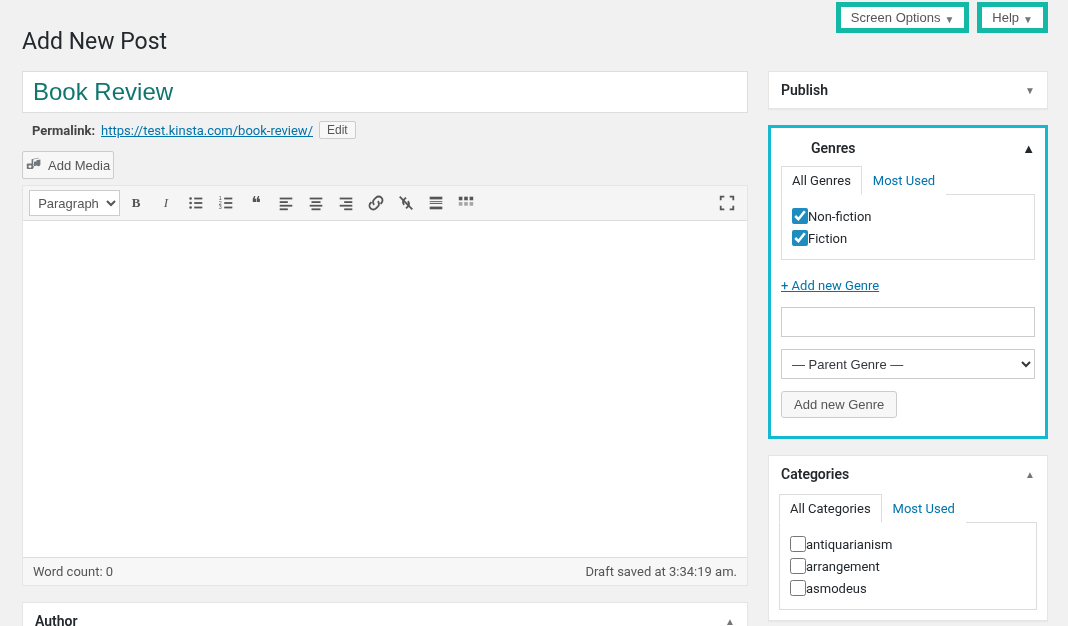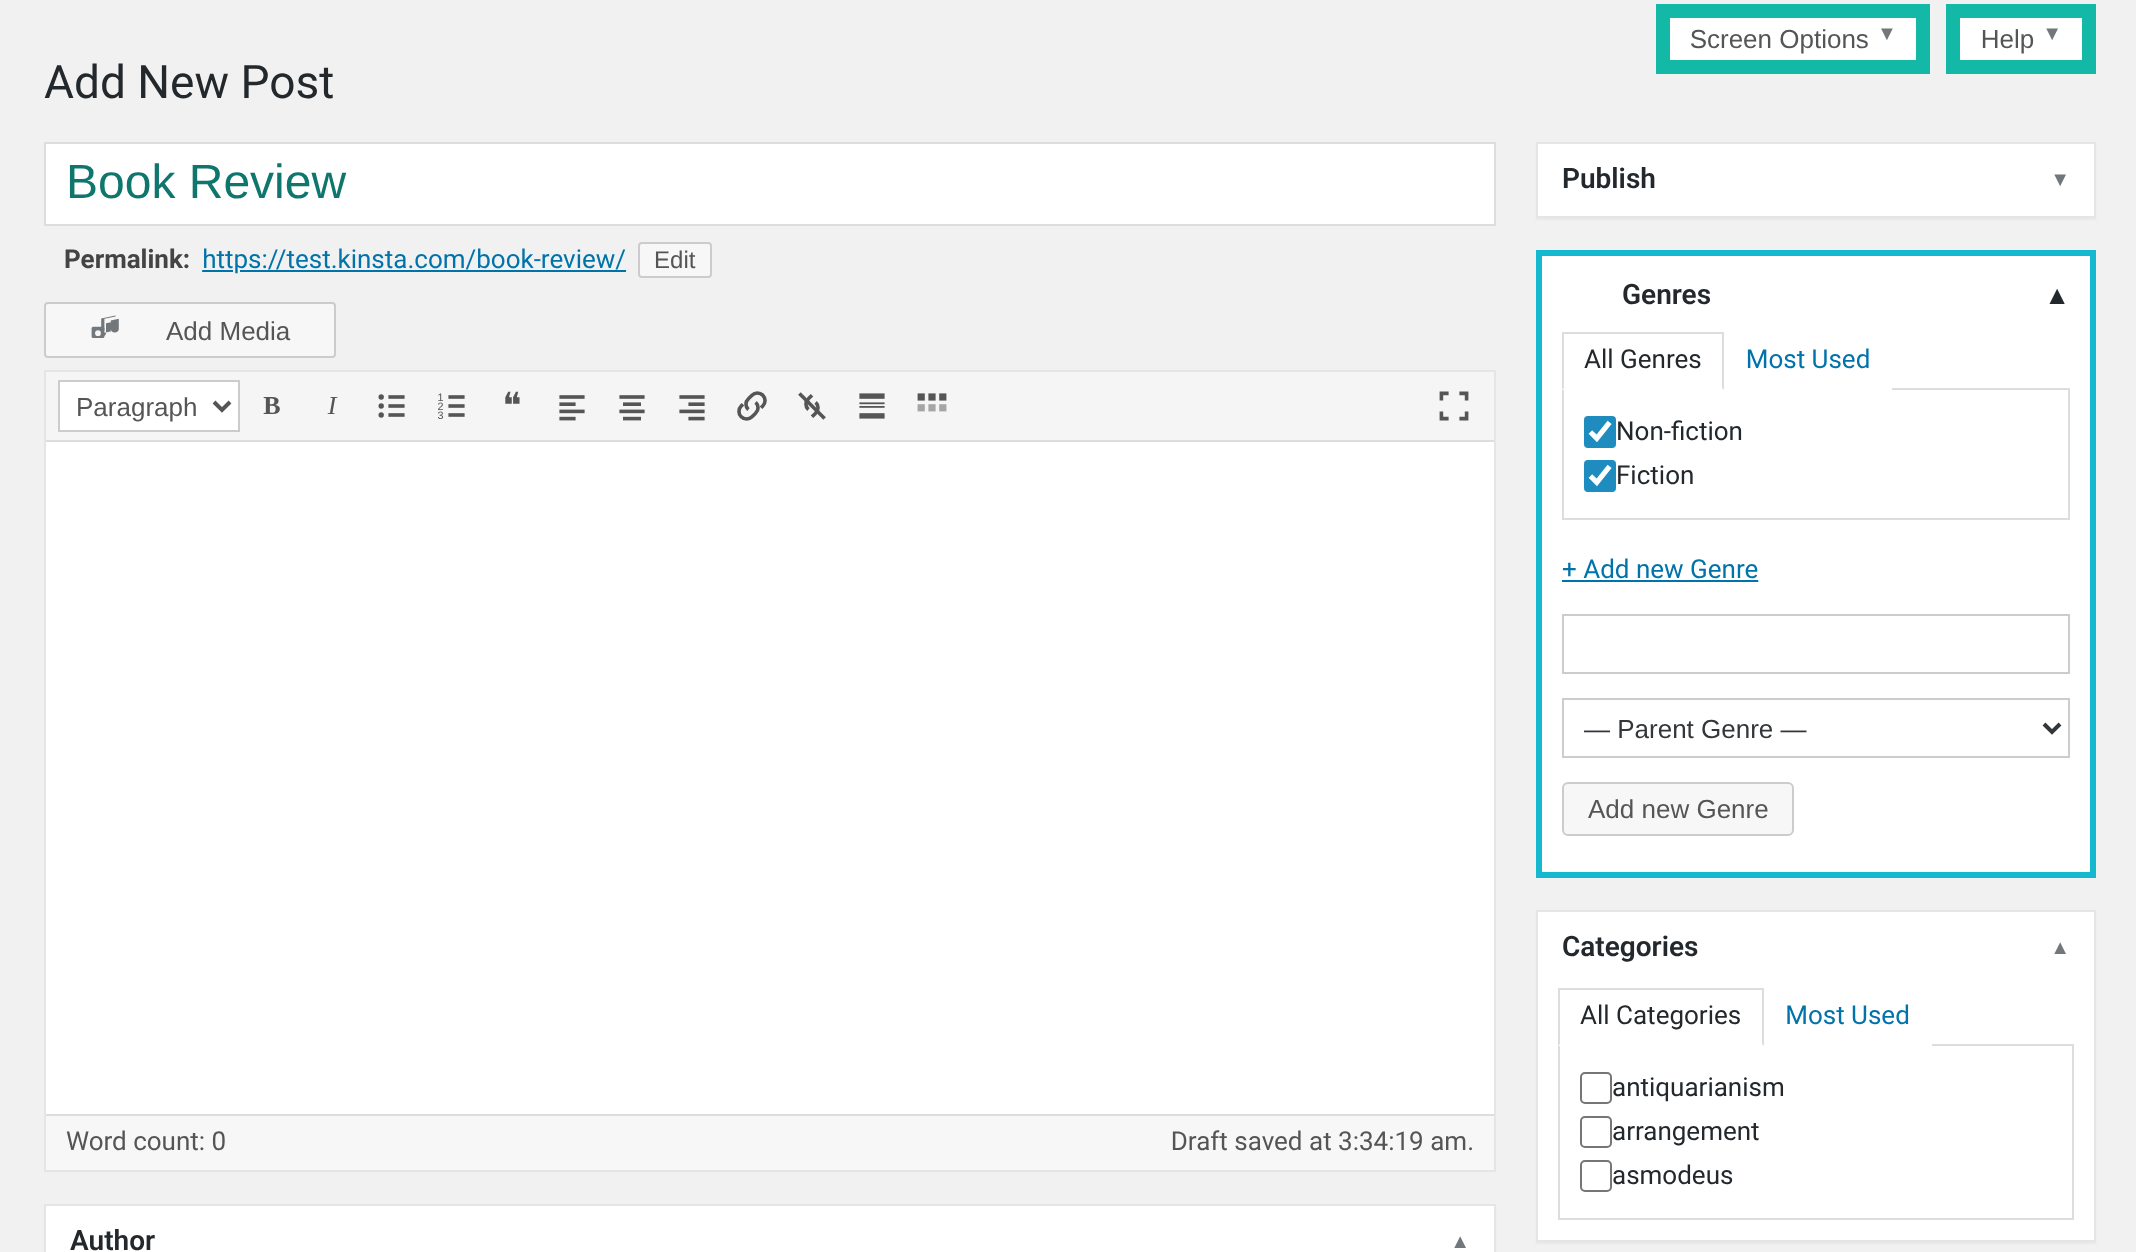--- a/index.html
+++ b/index.html
@@ -21,27 +21,27 @@
   }
   .top-buttons {
     position: absolute;
     top: 2px;
     right: 20px;
     display: flex;
     gap: 8px;
   }
   .top-btn {
     background: #fff;
-    border: 7px solid #14b8a6;
+    border: 5px solid #14b8a6;
     padding: 3px 10px;
     font-size: 13px;
     color: #555;
     cursor: pointer;
     display: inline-flex;
-    align-items: flex-start;
+    align-items: flex-end;
     gap: 4px;
   }
   .top-btn .tri {
     font-size: 10px;
     color: #72777c;
   }
   h1.page-title {
     font-size: 23px;
     font-weight: 400;
     margin: 28px 0 16px 0;
@@ -86,26 +86,26 @@
     padding: 1px 7px;
     border: 1px solid #ccc;
     background: #f7f7f7;
     color: #555;
     border-radius: 2px;
     cursor: pointer;
   }
   .media-btn {
     border: 1px solid #ccc;
     background: #f7f7f7;
-    padding: 5px 22px;
+    padding: 5px 3px;
     font-size: 13px;
     color: #555;
     display: inline-flex;
     align-items: center;
-    gap: 22px;
+    gap: 6px;
     cursor: pointer;
     border-radius: 2px;
     margin-bottom: 6px;
   }
   .editor {
     background: #fff;
     border: 1px solid #e5e5e5;
     position: relative;
   }
   .editor-tabs {
@@ -138,20 +138,21 @@
     background: #f5f5f5;
     position: relative;
   }
   .toolbar select {
     font-size: 13px;
     padding: 2px 4px;
     border: 1px solid #ccc;
     background: #fff;
     color: #555;
     height: 26px;
+    text-align: center;
   }
   .tb-btn {
     width: 28px;
     height: 26px;
     display: inline-flex;
     align-items: center;
     justify-content: center;
     color: #555;
     cursor: pointer;
     font-family: Georgia, serif;

